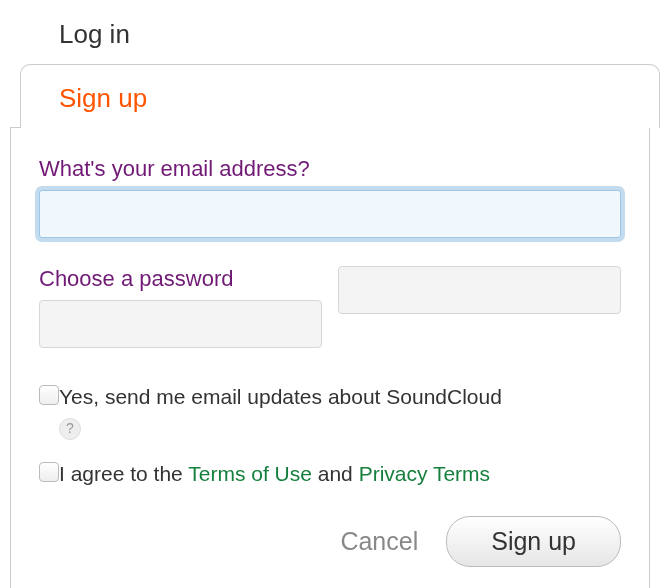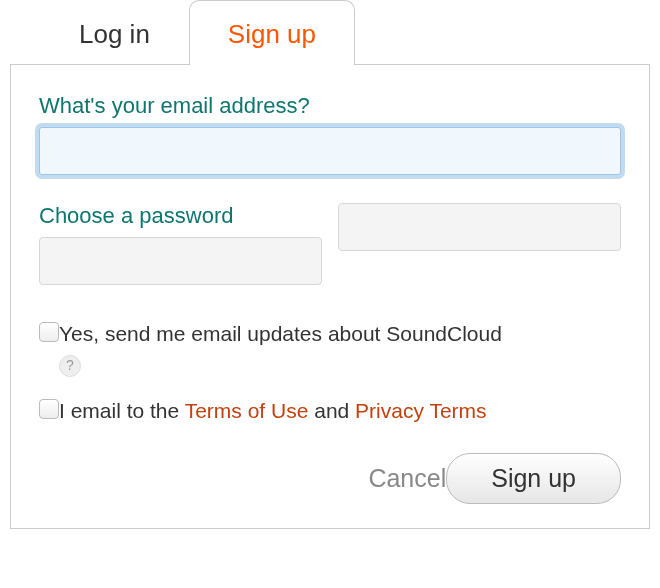--- a/index.html
+++ b/index.html
@@ -11,21 +11,22 @@
       font-family: "Lucida Grande", "Helvetica Neue", Arial, sans-serif;
       background: #fff;
       width: 660px;
       height: 588px;
       position: relative;
     }
     .tabs {
       display: flex;
       position: relative;
       z-index: 2;
-      padding-left: 40px;
+      padding-left: 20px;
+      flex-direction: column;
     }
     .tab {
       padding: 18px 38px 14px 38px;
       font-size: 26px;
       color: #333;
       cursor: pointer;
       border: 1px solid transparent;
       border-bottom: none;
       position: relative;
     }
@@ -42,21 +43,21 @@
     }
     .panel {
       border: 1px solid #ccc;
       margin: 0 10px 10px 10px;
       padding: 28px 28px 24px 28px;
       position: relative;
       z-index: 1;
     }
     .field-label {
       font-size: 22px;
-      color: #0f766e;
+      color: #701a75;
       margin-bottom: 8px;
       display: block;
     }
     .email-input {
       width: 100%;
       height: 48px;
       font-size: 20px;
       padding: 6px 10px;
       border: 1px solid #9cc7e8;
       border-radius: 3px;
@@ -114,27 +115,28 @@
       border-radius: 50%;
       background: #eee;
       border: 1px solid #ddd;
       color: #999;
       font-size: 14px;
       margin-top: 6px;
       margin-left: 0;
       cursor: pointer;
     }
     .link {
-      color: #c2410c;
+      color: #15803d;
       cursor: pointer;
     }
     .actions {
       display: flex;
       justify-content: flex-end;
       align-items: center;
+      gap: 28px;
       margin-top: 28px;
     }
     .cancel {
       font-size: 25px;
       color: #888;
       cursor: pointer;
     }
     .signup-btn {
       font-size: 25px;
       color: #333;
@@ -174,21 +176,21 @@
       <span>Yes, send me email updates about SoundCloud</span>
       <div>
         <span class="help-icon">?</span>
       </div>
     </div>
   </div>
 
   <div class="checkbox-row">
     <div class="checkbox"></div>
     <div class="checkbox-label">
-      <span>I email to the </span><span class="link">Terms of Use</span><span> and </span><span class="link">Privacy Terms</span>
+      <span>I agree to the </span><span class="link">Terms of Use</span><span> and </span><span class="link">Privacy Terms</span>
     </div>
   </div>
 
   <div class="actions">
     <span class="cancel">Cancel</span>
     <button class="signup-btn">Sign up</button>
   </div>
 
 </div>
 

